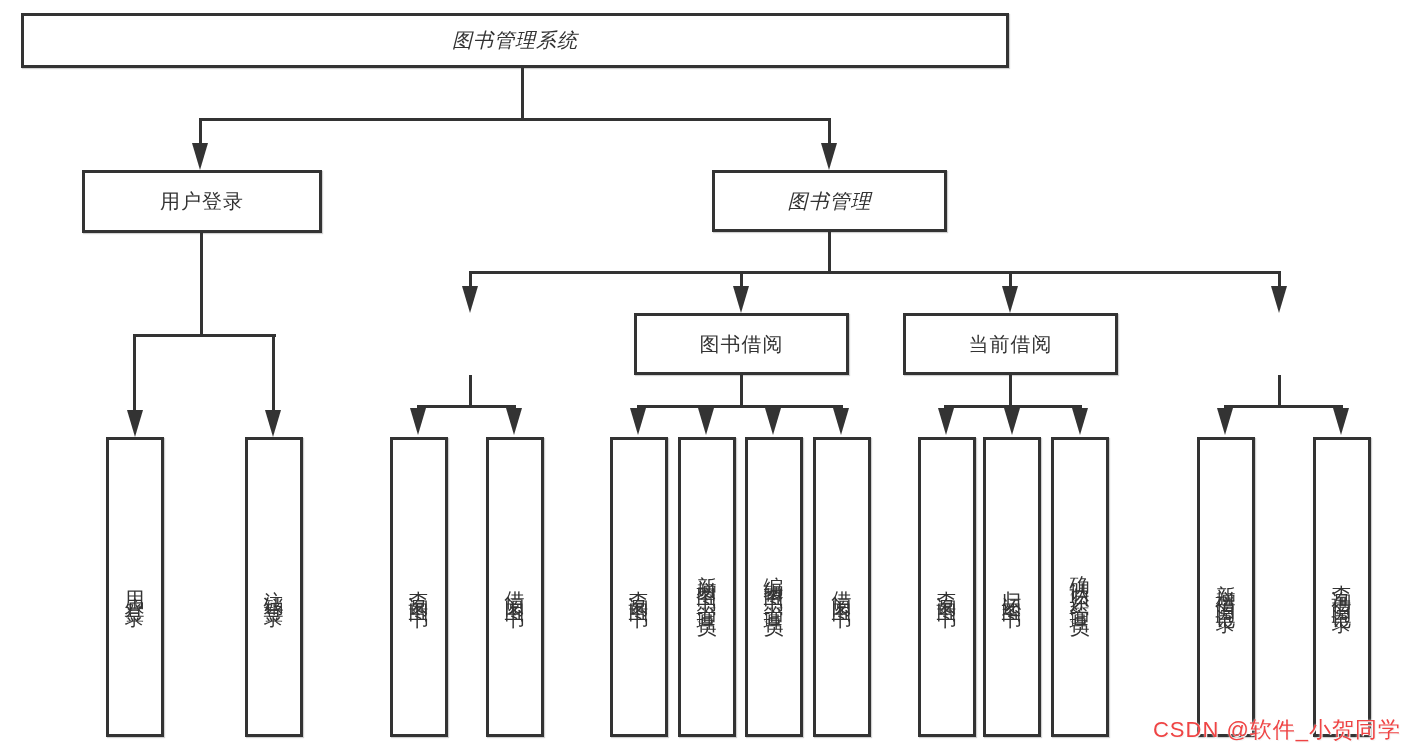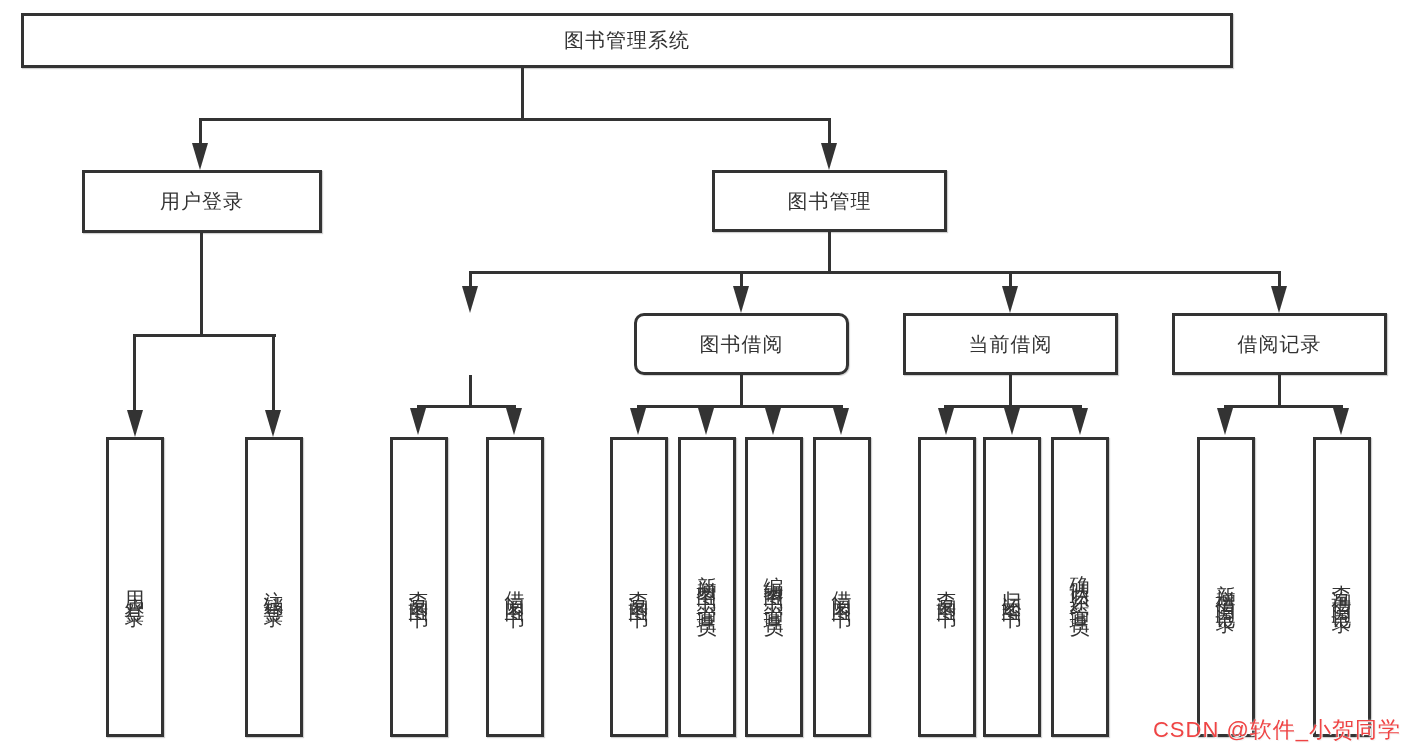--- a/index.html
+++ b/index.html
@@ -62,35 +62,35 @@
     text-shadow: 0 0 2px #ffffff, 1px 1px 0 #f2f2f2;
     z-index: 10;
     white-space: nowrap;
   }
 </style>
 </head>
 <body>
 
 <div id="canvas">
 
-  <div class="box" style="left:21px; top:13px; width:1212px; height:55px;">
+  <div class="box" style="left:21px; top:13px; width:988px; height:55px;font-style:italic;">
     <span>图书管理系统</span>
   </div>
 
   <div class="vl" style="left:521px; top:68px; height:52px;"></div>
   <div class="hl" style="left:199px; top:118px; width:632px;"></div>
   <div class="vl" style="left:199px; top:118px; height:30px;"></div>
   <div class="arrow" style="left:192px; top:143px;"></div>
   <div class="vl" style="left:828px; top:118px; height:30px;"></div>
   <div class="arrow" style="left:821px; top:143px;"></div>
 
   <div class="box" style="left:82px; top:170px; width:240px; height:63px;">
     <span>用户登录</span>
   </div>
-  <div class="box" style="left:712px; top:170px; width:235px; height:62px;">
+  <div class="box" style="left:712px; top:170px; width:235px; height:62px;font-style:italic;">
     <span>图书管理</span>
   </div>
 
   <div class="vl" style="left:200px; top:233px; height:104px;"></div>
   <div class="hl" style="left:133px; top:334px; width:143px;"></div>
   <div class="vl" style="left:133px; top:334px; height:78px;"></div>
   <div class="arrow" style="left:127px; top:410px;"></div>
   <div class="vl" style="left:272px; top:334px; height:78px;"></div>
   <div class="arrow" style="left:265px; top:410px;"></div>
 
@@ -98,28 +98,25 @@
   <div class="hl" style="left:469px; top:271px; width:812px;"></div>
   <div class="vl" style="left:469px; top:271px; height:17px;"></div>
   <div class="arrow" style="left:462px; top:286px;"></div>
   <div class="vl" style="left:740px; top:271px; height:17px;"></div>
   <div class="arrow" style="left:733px; top:286px;"></div>
   <div class="vl" style="left:1009px; top:271px; height:17px;"></div>
   <div class="arrow" style="left:1002px; top:286px;"></div>
   <div class="vl" style="left:1278px; top:271px; height:17px;"></div>
   <div class="arrow" style="left:1271px; top:286px;"></div>
 
-  <div class="box" style="left:634px; top:313px; width:215px; height:62px;border-radius:10px;">
+  <div class="box" style="left:634px; top:313px; width:215px; height:62px;">
     <span>图书借阅</span>
   </div>
   <div class="box" style="left:903px; top:313px; width:215px; height:62px;">
     <span>当前借阅</span>
-  </div>
-  <div class="box" style="left:1172px; top:313px; width:215px; height:62px;">
-    <span>借阅记录</span>
   </div>
 
   <div class="vl" style="left:469px; top:375px; height:33px;"></div>
   <div class="hl" style="left:417px; top:405px; width:99px;"></div>
   <div class="arrow" style="left:410px; top:408px;"></div>
   <div class="arrow" style="left:506px; top:408px;"></div>
 
   <div class="vl" style="left:740px; top:375px; height:33px;"></div>
   <div class="hl" style="left:637px; top:405px; width:206px;"></div>
   <div class="arrow" style="left:630px; top:408px;"></div>

